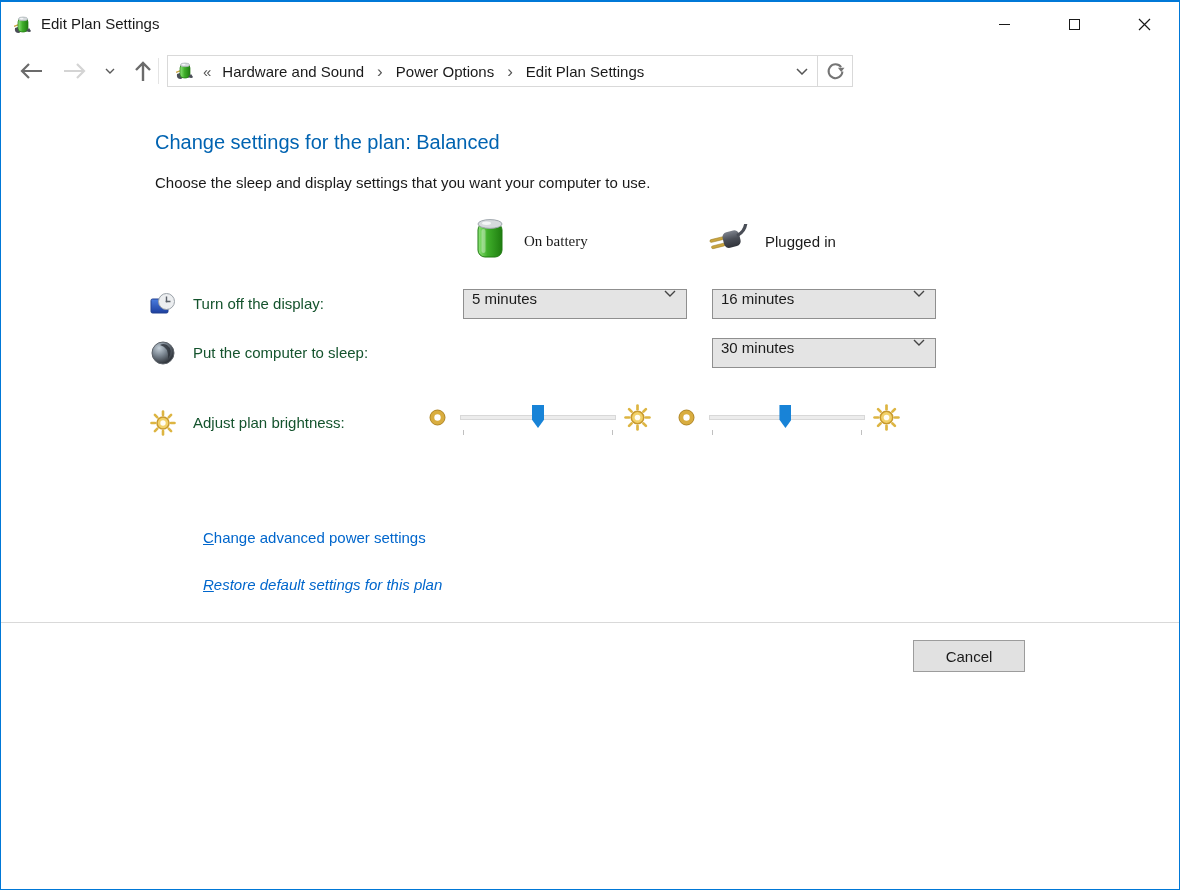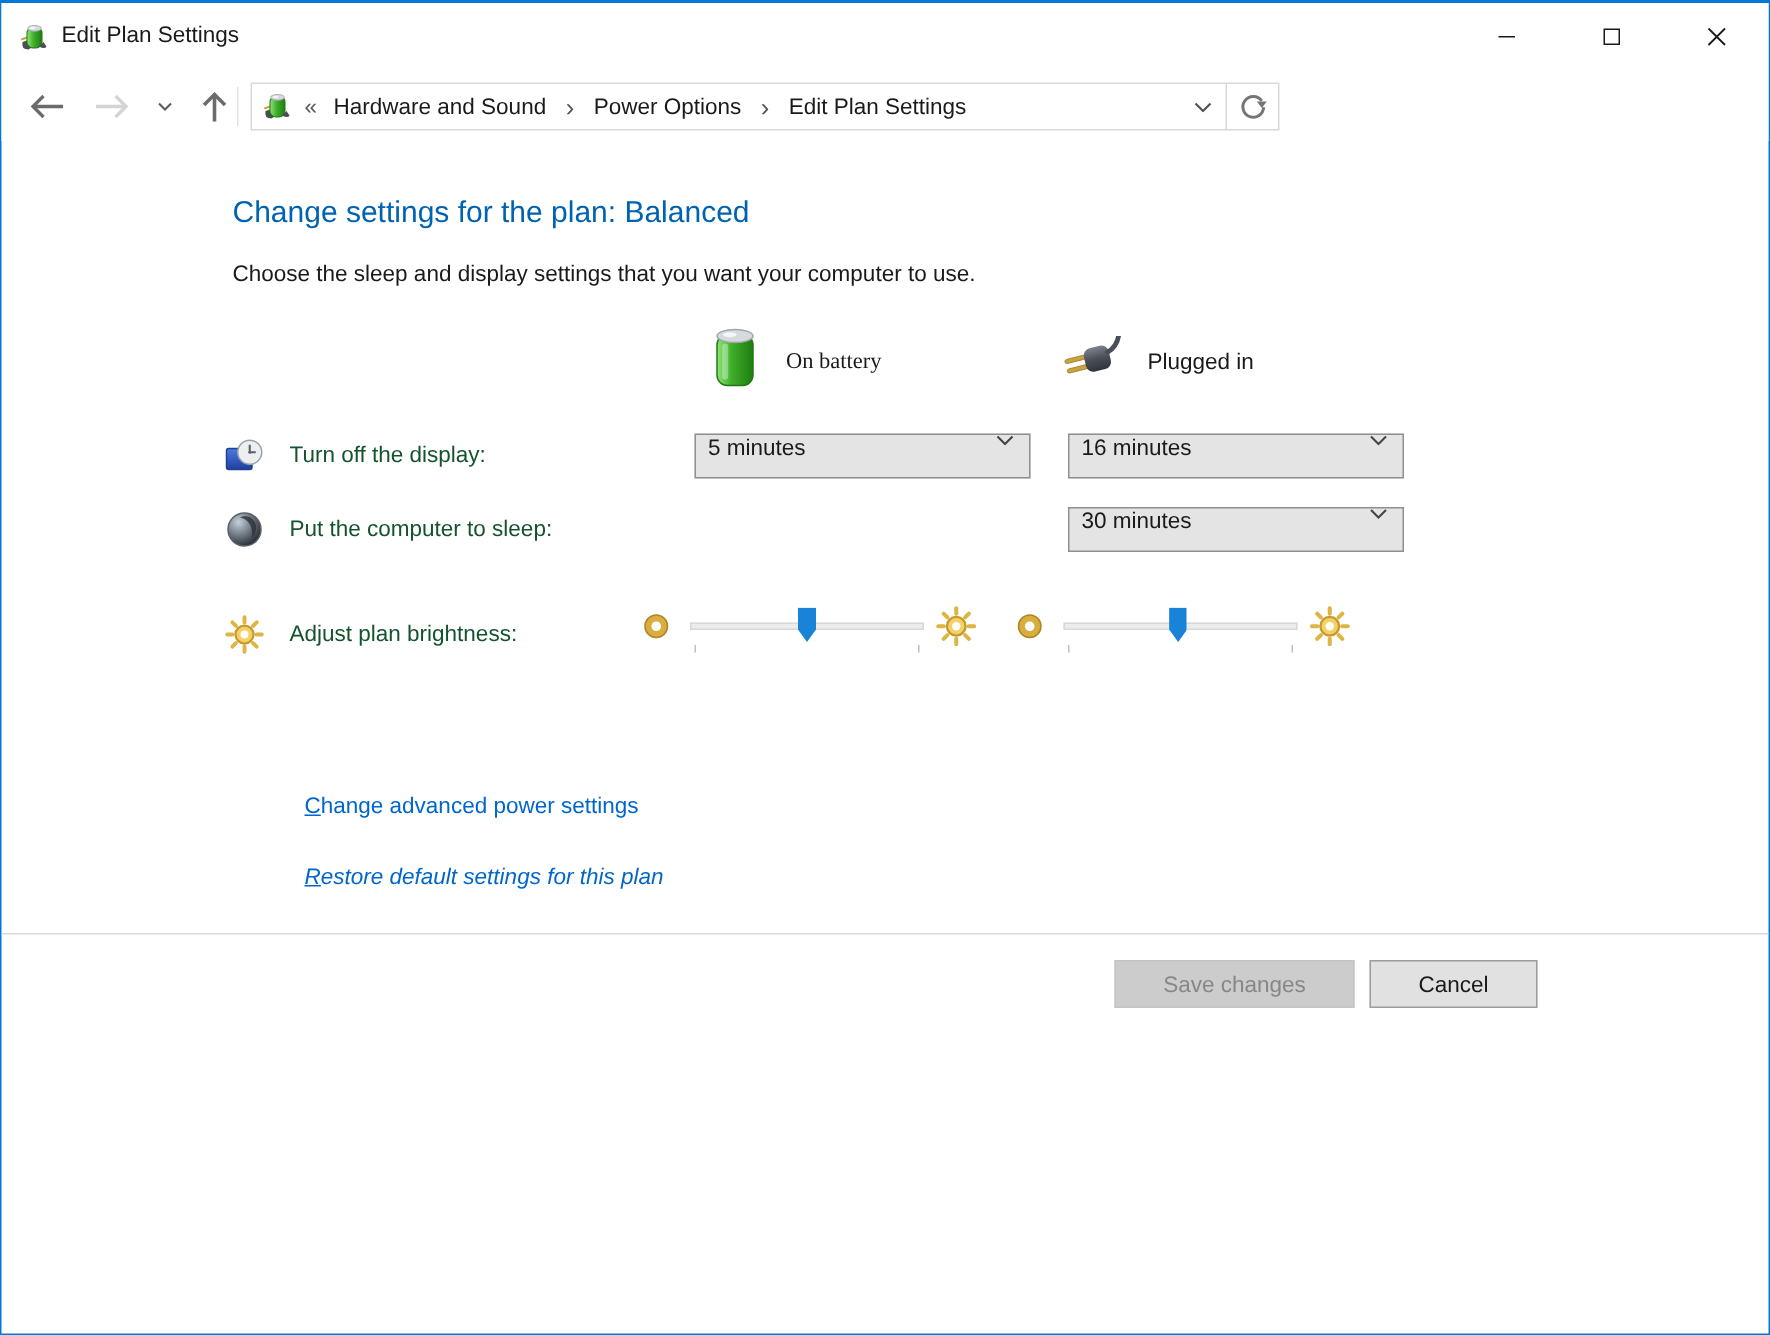--- a/index.html
+++ b/index.html
@@ -341,16 +341,15 @@
         <circle cx="13" cy="13" r="6" fill="#f2d169" stroke="#c89a2e" stroke-width="1.5"></circle>
         <circle cx="13" cy="13" r="2.7" fill="#fffdf4"></circle>
       </svg>
     </div>
   </div>
 
   <a class="tasklink link-1">Change advanced power settings</a>
   <a class="tasklink link-2">Restore default settings for this plan</a>
 
   <div class="divider"></div>
-  <button class="btn btn-save" disabled="">Save changes</button>
   <button class="btn btn-cancel">Cancel</button>
 
 </div>
 
 </body></html>

